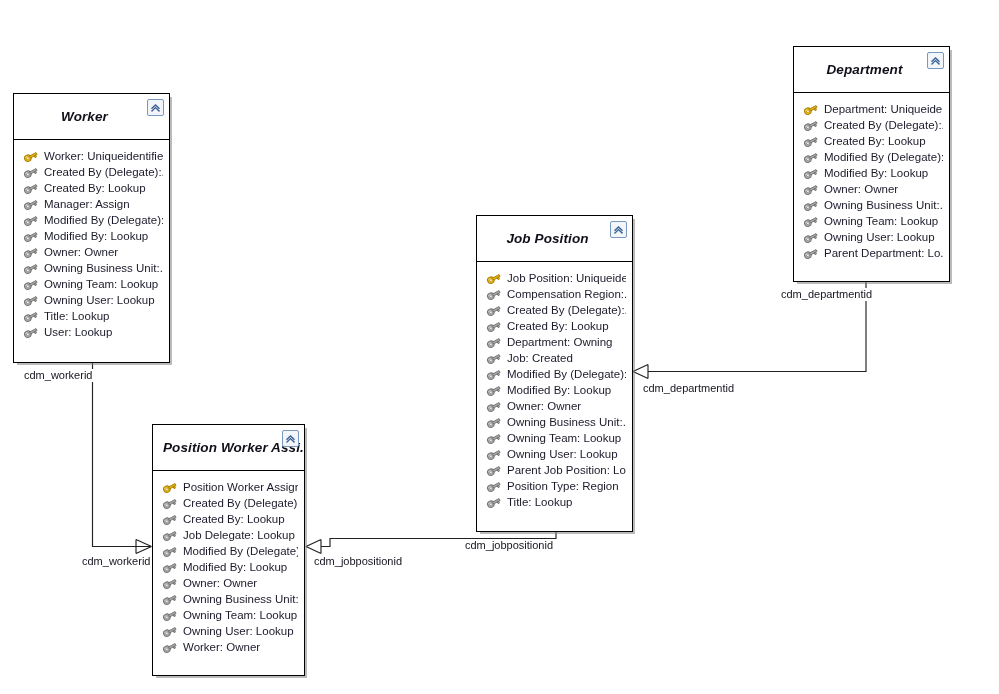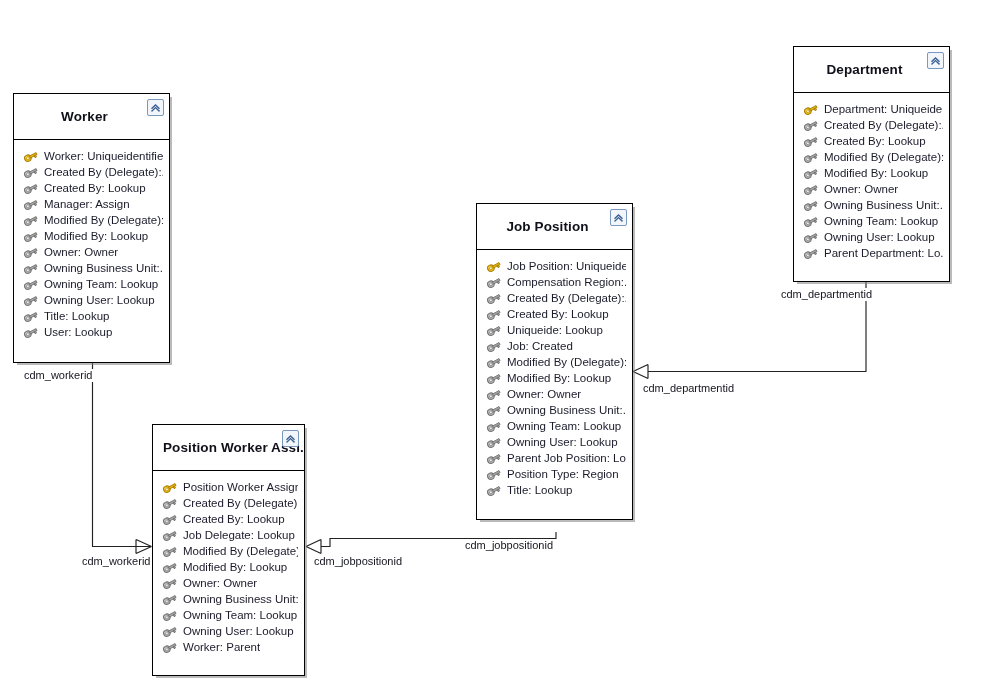--- a/index.html
+++ b/index.html
@@ -49,20 +49,21 @@
   }
   .entity-title {
     font-size: 13.5px;
     font-weight: bold;
     color: #10101a;
     letter-spacing: 0.1px;
     text-align: center;
     white-space: nowrap;
     overflow: hidden;
     padding: 0 24px 0 10px;
+    font-style: italic;
   }
   .collapse-btn {
     position: absolute;
     top: 5px;
     right: 5px;
     width: 15px;
     height: 15px;
     border: 1px solid #7a97bd;
     border-radius: 2px;
     background: #f2f6fb;
@@ -439,25 +440,25 @@
           <li class="attr-row">
             <svg class="attr-icon" viewBox="0 0 16 13" width="16" height="13" aria-hidden="true">
               <g transform="rotate(-28 8 6.5)">
                 <circle cx="4.4" cy="6.5" r="3.3" fill="#a8a8a8" stroke="#6f6f6f" stroke-width="0.9"></circle>
                 <circle cx="4.4" cy="6.5" r="1.2" fill="#ffffff" stroke="#6f6f6f" stroke-width="0.5"></circle>
                 <rect x="6.9" y="5.4" width="7.4" height="2.2" fill="#a8a8a8" stroke="#6f6f6f" stroke-width="0.8"></rect>
                 <rect x="11.1" y="7.3" width="1.5" height="2.2" fill="#a8a8a8" stroke="#6f6f6f" stroke-width="0.8"></rect>
                 <rect x="2.6" y="4.4" width="2.2" height="0.8" fill="#d8d8d8"></rect>
               </g>
             </svg>
-            <span class="attr-label">Worker: Parent</span>
+            <span class="attr-label">Worker: Owner</span>
           </li>
         </ul>
       </div>
-      <div class="entity" style="left: 476px; top: 203px; width: 157px; height: 317px;">
+      <div class="entity" style="left: 476px; top: 215px; width: 157px; height: 317px;">
         <div class="entity-header">
           <div class="entity-title">Job Position</div>
           <div class="collapse-btn">
             <svg viewBox="0 0 11 11" width="11" height="11" aria-hidden="true">
               <path d="M2 6.2 L5.5 2.9 L9 6.2" fill="none" stroke="#3a5f92" stroke-width="1.4" stroke-linecap="square"></path>
               <path d="M2 8.9 L5.5 5.6 L9 8.9" fill="none" stroke="#3a5f92" stroke-width="1.4" stroke-linecap="square"></path>
             </svg>
           </div>
         </div>
         <ul class="attr-list">
@@ -512,21 +513,21 @@
           <li class="attr-row">
             <svg class="attr-icon" viewBox="0 0 16 13" width="16" height="13" aria-hidden="true">
               <g transform="rotate(-28 8 6.5)">
                 <circle cx="4.4" cy="6.5" r="3.3" fill="#a8a8a8" stroke="#6f6f6f" stroke-width="0.9"></circle>
                 <circle cx="4.4" cy="6.5" r="1.2" fill="#ffffff" stroke="#6f6f6f" stroke-width="0.5"></circle>
                 <rect x="6.9" y="5.4" width="7.4" height="2.2" fill="#a8a8a8" stroke="#6f6f6f" stroke-width="0.8"></rect>
                 <rect x="11.1" y="7.3" width="1.5" height="2.2" fill="#a8a8a8" stroke="#6f6f6f" stroke-width="0.8"></rect>
                 <rect x="2.6" y="4.4" width="2.2" height="0.8" fill="#d8d8d8"></rect>
               </g>
             </svg>
-            <span class="attr-label">Uniqueide: Lookup</span>
+            <span class="attr-label">Department: Owning</span>
           </li>
           <li class="attr-row">
             <svg class="attr-icon" viewBox="0 0 16 13" width="16" height="13" aria-hidden="true">
               <g transform="rotate(-28 8 6.5)">
                 <circle cx="4.4" cy="6.5" r="3.3" fill="#a8a8a8" stroke="#6f6f6f" stroke-width="0.9"></circle>
                 <circle cx="4.4" cy="6.5" r="1.2" fill="#ffffff" stroke="#6f6f6f" stroke-width="0.5"></circle>
                 <rect x="6.9" y="5.4" width="7.4" height="2.2" fill="#a8a8a8" stroke="#6f6f6f" stroke-width="0.8"></rect>
                 <rect x="11.1" y="7.3" width="1.5" height="2.2" fill="#a8a8a8" stroke="#6f6f6f" stroke-width="0.8"></rect>
                 <rect x="2.6" y="4.4" width="2.2" height="0.8" fill="#d8d8d8"></rect>
               </g>

